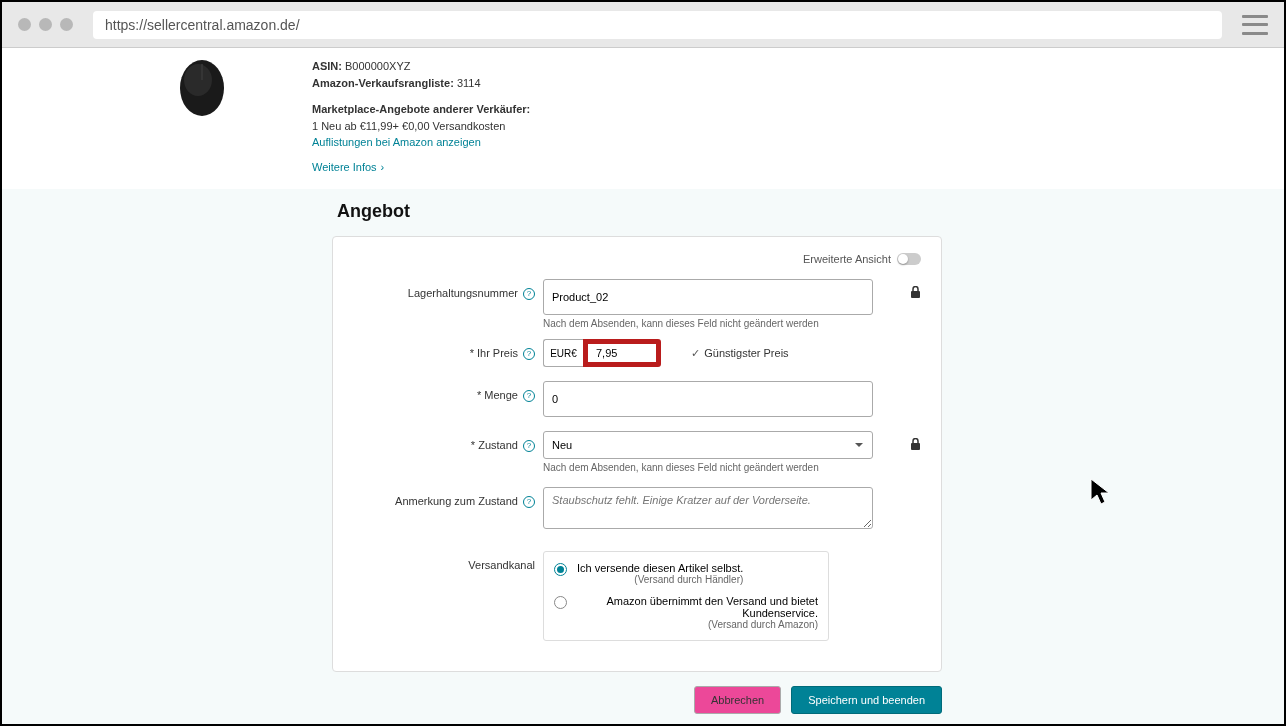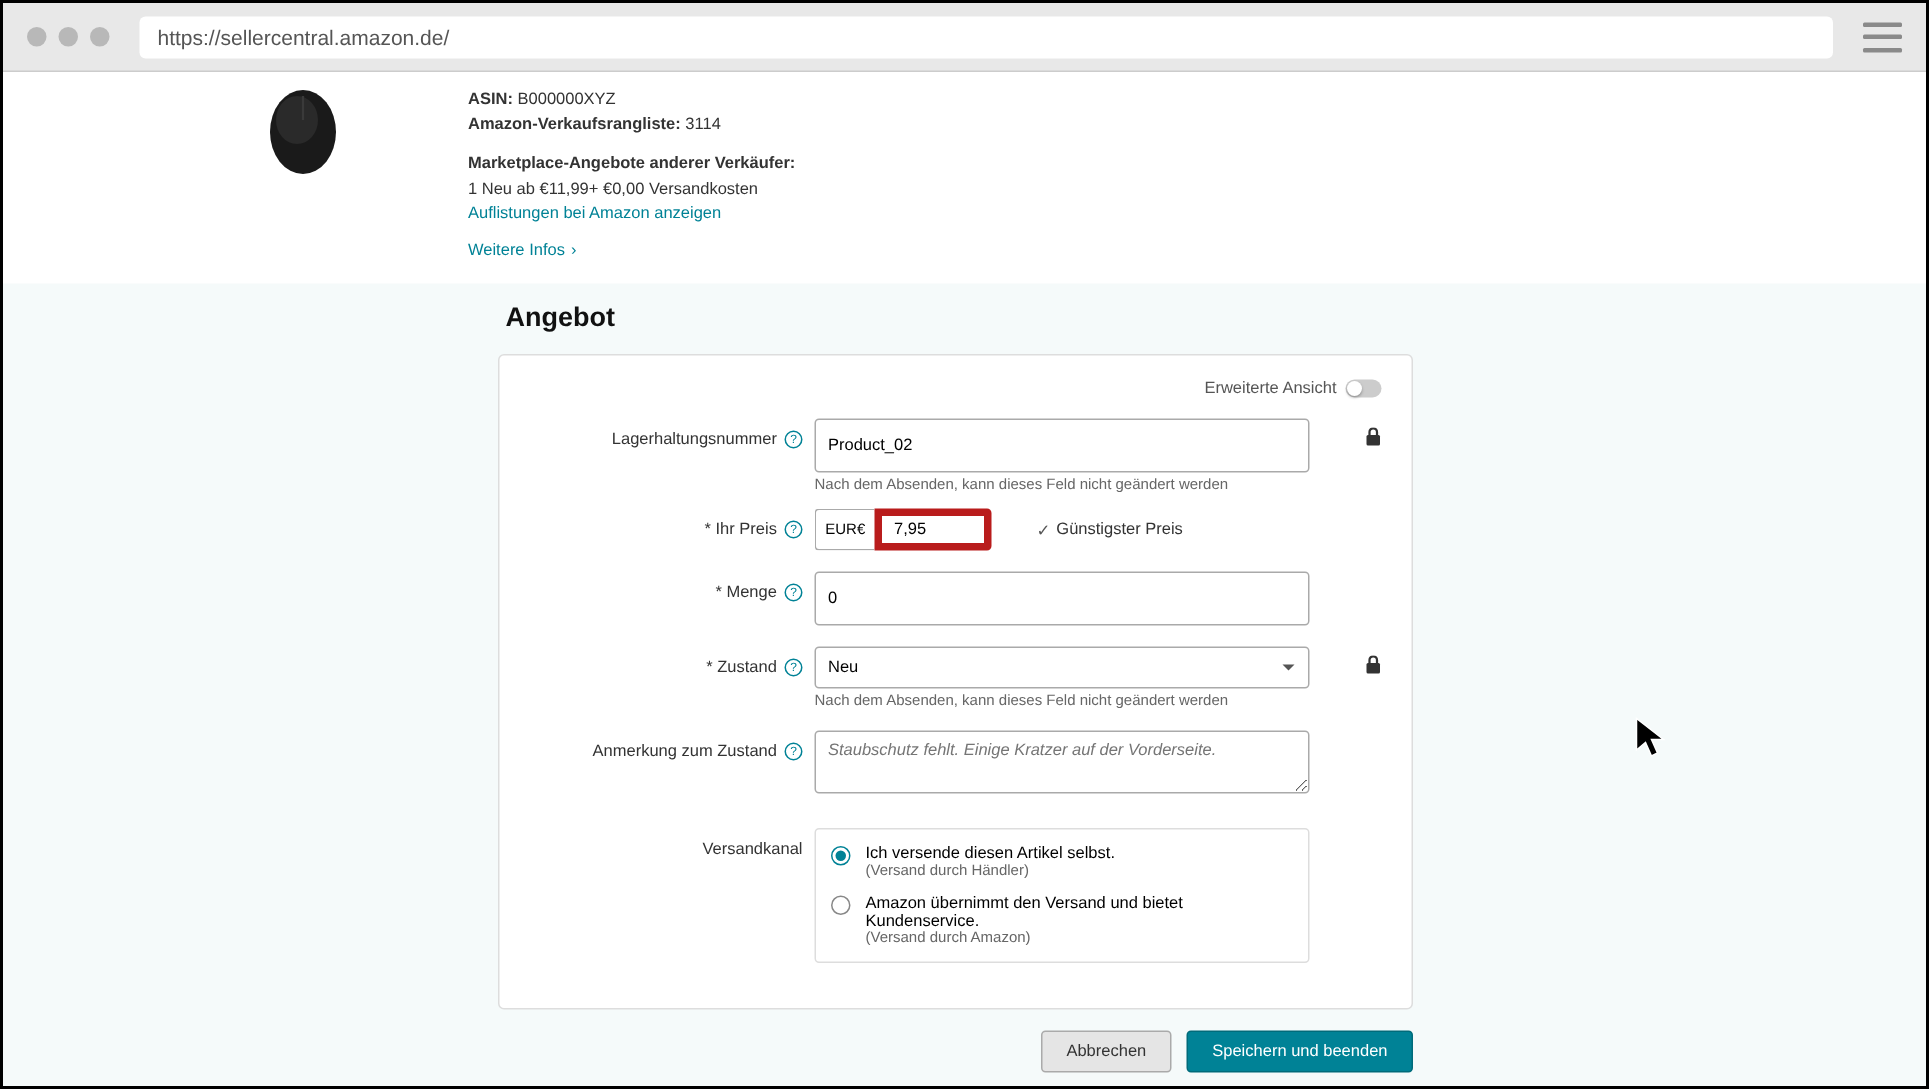--- a/index.html
+++ b/index.html
@@ -34,30 +34,30 @@
   .lock-icon { margin-left: 12px; color: #333; padding-top: 6px; }
   .price-group { display: flex; align-items: center; }
   .currency { width: 40px; height: 28px; border: 1px solid #aaa; border-right: none; border-radius: 3px 0 0 3px; font-size: 10px; display: flex; align-items: center; justify-content: center; background: #fff; text-align: center; }
   .price-input { width: 78px; height: 28px; border: 5px solid #b91c1c; border-radius: 0 3px 3px 0; padding: 0 8px; font-size: 11px; }
   .price-hint { font-size: 11px; color: #333; margin-left: 30px; display: inline-flex; align-items: center; }
   .check { color: #555; margin-right: 4px; font-size: 11px; }
   .select-input { width: 330px; height: 28px; border: 1px solid #aaa; border-radius: 3px; padding: 0 8px; font-size: 11px; background: #fff; appearance: none; position: relative; }
   .select-wrap { position: relative; width: 330px; }
   .select-wrap::after { content: ''; position: absolute; right: 10px; top: 12px; width: 0; height: 0; border-left: 4px solid transparent; border-right: 4px solid transparent; border-top: 4px solid #555; }
   .textarea-input { width: 330px; height: 42px; border: 1px solid #aaa; border-radius: 3px; padding: 6px 8px; font-size: 11px; resize: both; font-style: italic; color: #999; }
-  .shipping-box { width: 330px; border: 1px solid #ddd; border-radius: 3px; padding: 10px; }
+  .shipping-box { width: 286px; border: 1px solid #ddd; border-radius: 3px; padding: 10px; text-align: right; }
   .ship-opt { display: flex; align-items: flex-start; margin-bottom: 10px; font-size: 11px; }
   .ship-opt:last-child { margin-bottom: 0; }
   .radio { width: 13px; height: 13px; border: 1.5px solid #008296; border-radius: 50%; margin-right: 10px; margin-top: 1px; flex-shrink: 0; position: relative; }
   .radio.checked::after { content: ''; width: 7px; height: 7px; background: #008296; border-radius: 50%; position: absolute; top: 1.5px; left: 1.5px; }
   .radio.unchecked { border-color: #888; }
   .ship-text .sub { font-size: 10px; color: #666; }
   .actions { display: flex; justify-content: flex-end; width: 940px; margin-top: 14px; gap: 10px; }
   .btn { height: 28px; padding: 0 16px; font-size: 11px; border-radius: 3px; cursor: pointer; border: 1px solid #aaa; }
-  .btn-cancel { background: #e5e5e5; color: #333; }
+  .btn-cancel { background: #ec4899; color: #333; }
   .btn-save { background: #008296; color: #fff; border: 1px solid #006b7a; }
   .cursor { position: absolute; left: 1088px; top: 476px; width: 22px; height: 28px; pointer-events: none; }
 </style>
 </head>
 <body>
 
 <div class="viewport">
   <div class="browser-bar">
     <div class="dots">
       <div class="dot"></div>

